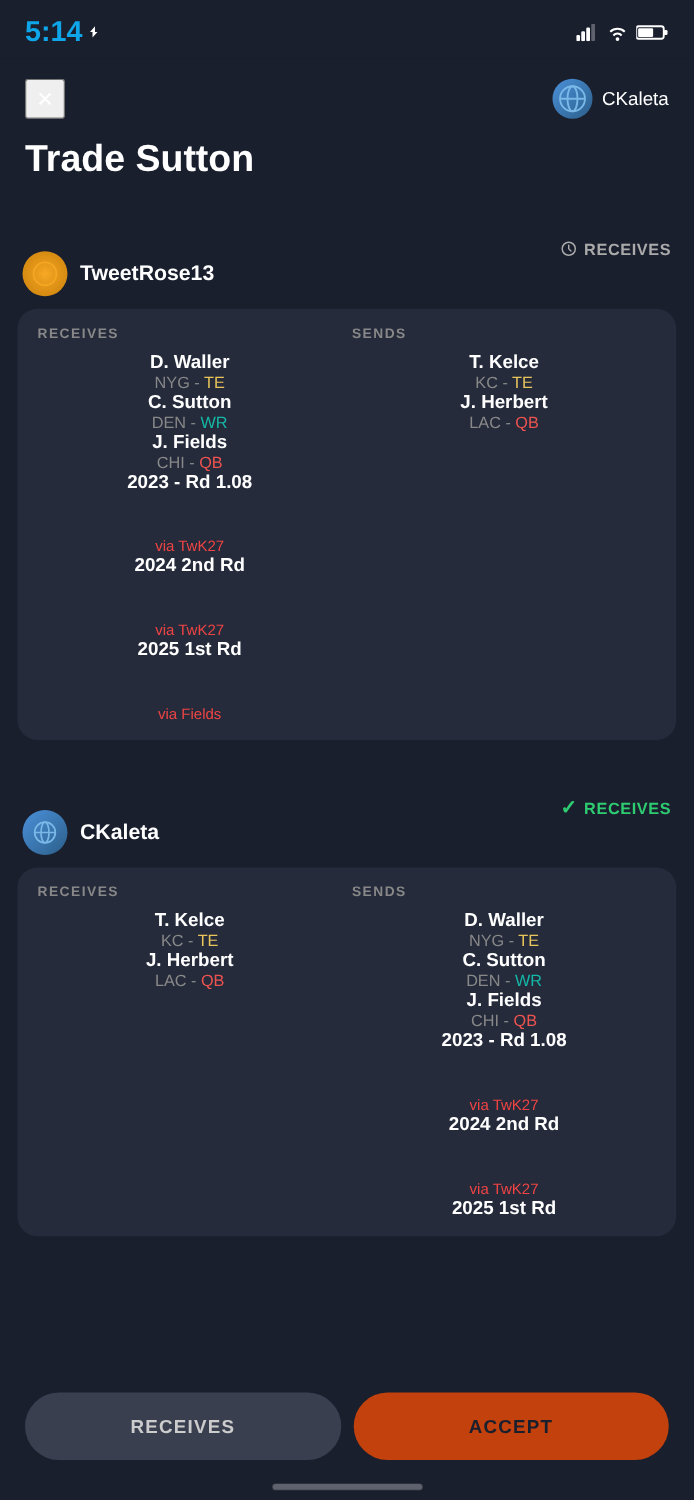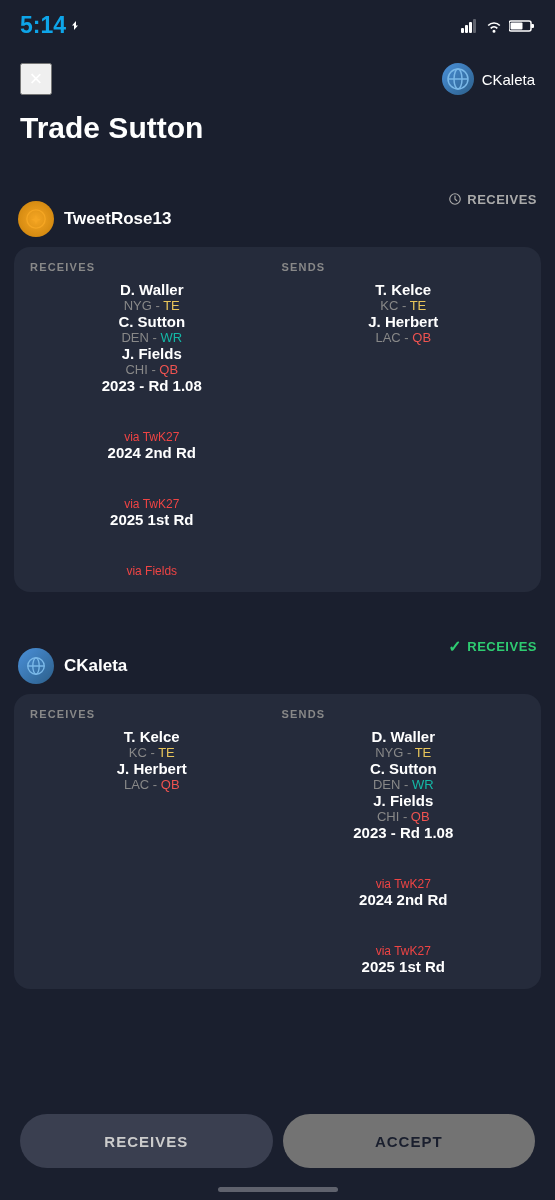--- a/index.html
+++ b/index.html
@@ -226,21 +226,21 @@
     }
     .btn-decline {
       background: #3a3f50;
       color: #ccc;
     }
     .btn-counter {
       background: #2ecfb3;
       color: #1a1f2e;
     }
     .btn-accept {
-      background: #737373;
+      background: #c2410c;
       color: #1a1f2e;
     }
 
     .home-indicator {
       position: fixed;
       bottom: 8px;
       left: 50%;
       transform: translateX(-50%);
       width: 120px;
       height: 5px;

